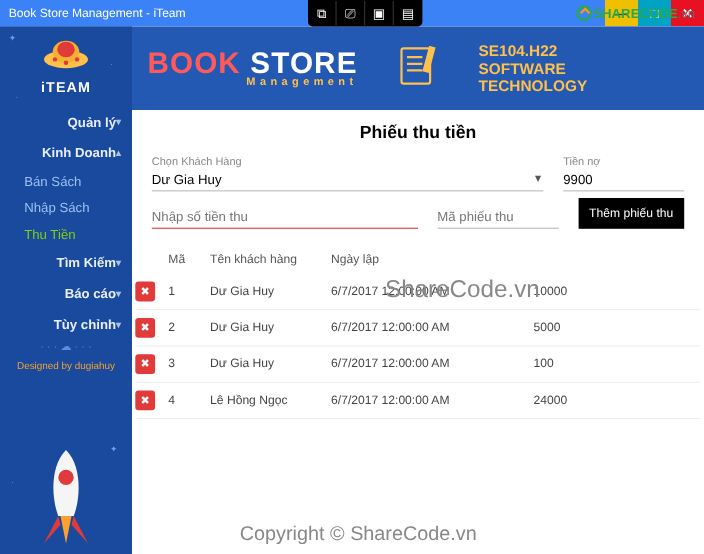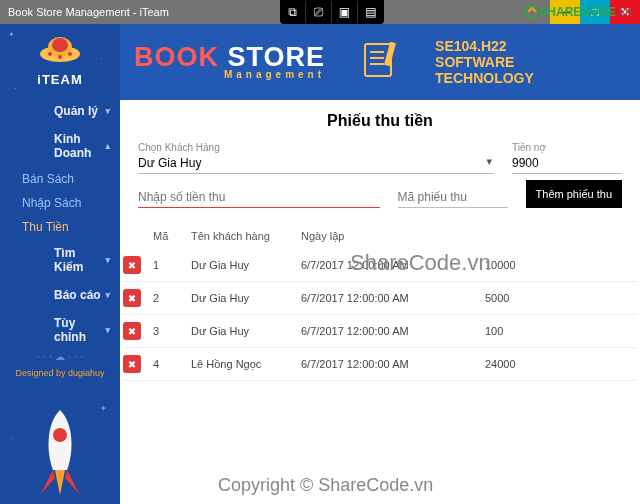--- a/index.html
+++ b/index.html
@@ -1,19 +1,19 @@
 <!DOCTYPE html>
 <html><head>
 <meta charset="utf-8">
 <style>
 * { margin: 0; padding: 0; box-sizing: border-box; font-family: "Segoe UI", Arial, sans-serif; }
 body { width: 640px; height: 504px; overflow: hidden; position: relative; background: #fff; }
 
 
-.titlebar { display: flex; align-items: center; justify-content: space-between; height: 24px; background: #737373; color: #fff; font-size: 11px; padding-left: 8px; }
+.titlebar { display: flex; align-items: center; justify-content: space-between; height: 24px; background: #3b82f6; color: #fff; font-size: 11px; padding-left: 8px; }
 .titlebar .wbtns { display: flex; }
 .titlebar .wbtn { width: 30px; height: 24px; display: flex; align-items: center; justify-content: center; font-size: 12px; font-weight: bold; }
 .titlebar .wbtn.min { background: #f0c000; color: #333; }
 .titlebar .wbtn.max { background: #00a3c4; color: #fff; }
 .titlebar .wbtn.close { background: #e81123; color: #fff; }
 
 
 .toptool { position: absolute; top: 0; left: 280px; background: #000; color: #fff; height: 24px; display: flex; align-items: center; z-index: 20; border-radius: 0 0 4px 4px; }
 .toptool .tbtn { width: 26px; height: 22px; display: flex; align-items: center; justify-content: center; font-size: 12px; border-right: 1px solid #333; }
 
@@ -21,26 +21,26 @@
 .app { display: flex; height: 480px; }
 
 
 .sidebar { width: 120px; background: #1a4a9e; color: #fff; position: relative; overflow: hidden; }
 .starbg { position: absolute; inset: 0; background: #1a4a9e; }
 .star { position: absolute; color: #6fa0e0; font-size: 8px; }
 .logo { text-align: center; padding: 8px 0 4px; position: relative; }
 .logo svg { display: block; margin: 0 auto; }
 .logo-name { font-size: 13px; letter-spacing: 1px; text-align: center; font-weight: 600; margin-top: 2px; }
 .menu { position: relative; margin-top: 6px; }
-.mi { font-size: 12px; padding: 7px 10px; display: flex; justify-content: space-between; align-items: center; cursor: pointer; color: #e8eefb; margin-left: 44px; }
+.mi { font-size: 12px; padding: 7px 10px; display: flex; justify-content: flex-end; align-items: center; cursor: pointer; color: #e8eefb; }
 .mi.top { font-weight: 600; }
 .mi .chev { font-size: 9px; color: #a8c2ee; }
 .sub { padding-left: 22px; font-size: 12px; color: #9cc0f4; }
 .sub .si { padding: 5px 0; cursor: pointer; }
-.sub .si.active { color: #fdba74; }
+.sub .si.active { color: #84cc16; }
 .designed { text-align: center; font-size: 9px; color: #f8a030; margin-top: 6px; }
 .cloud { text-align: center; color: #5a8ed8; font-size: 10px; }
 .rocket { position: absolute; bottom: 0; left: 0; right: 0; text-align: center; }
 
 
 .content { flex: 1; background: #fff; position: relative; }
 .banner { height: 76px; background: #2358b3; display: flex; align-items: center; padding: 0 14px; position: relative; gap: 28px; }
 .banner-title { color: #ff5a5a; font-size: 27px; font-weight: 700; letter-spacing: 1px; display: flex; flex-direction: column; align-items: flex-end; }
 .banner-title .bt1 { line-height: 1; }
 .banner-title .bt1 span.w { color: #fff; }

